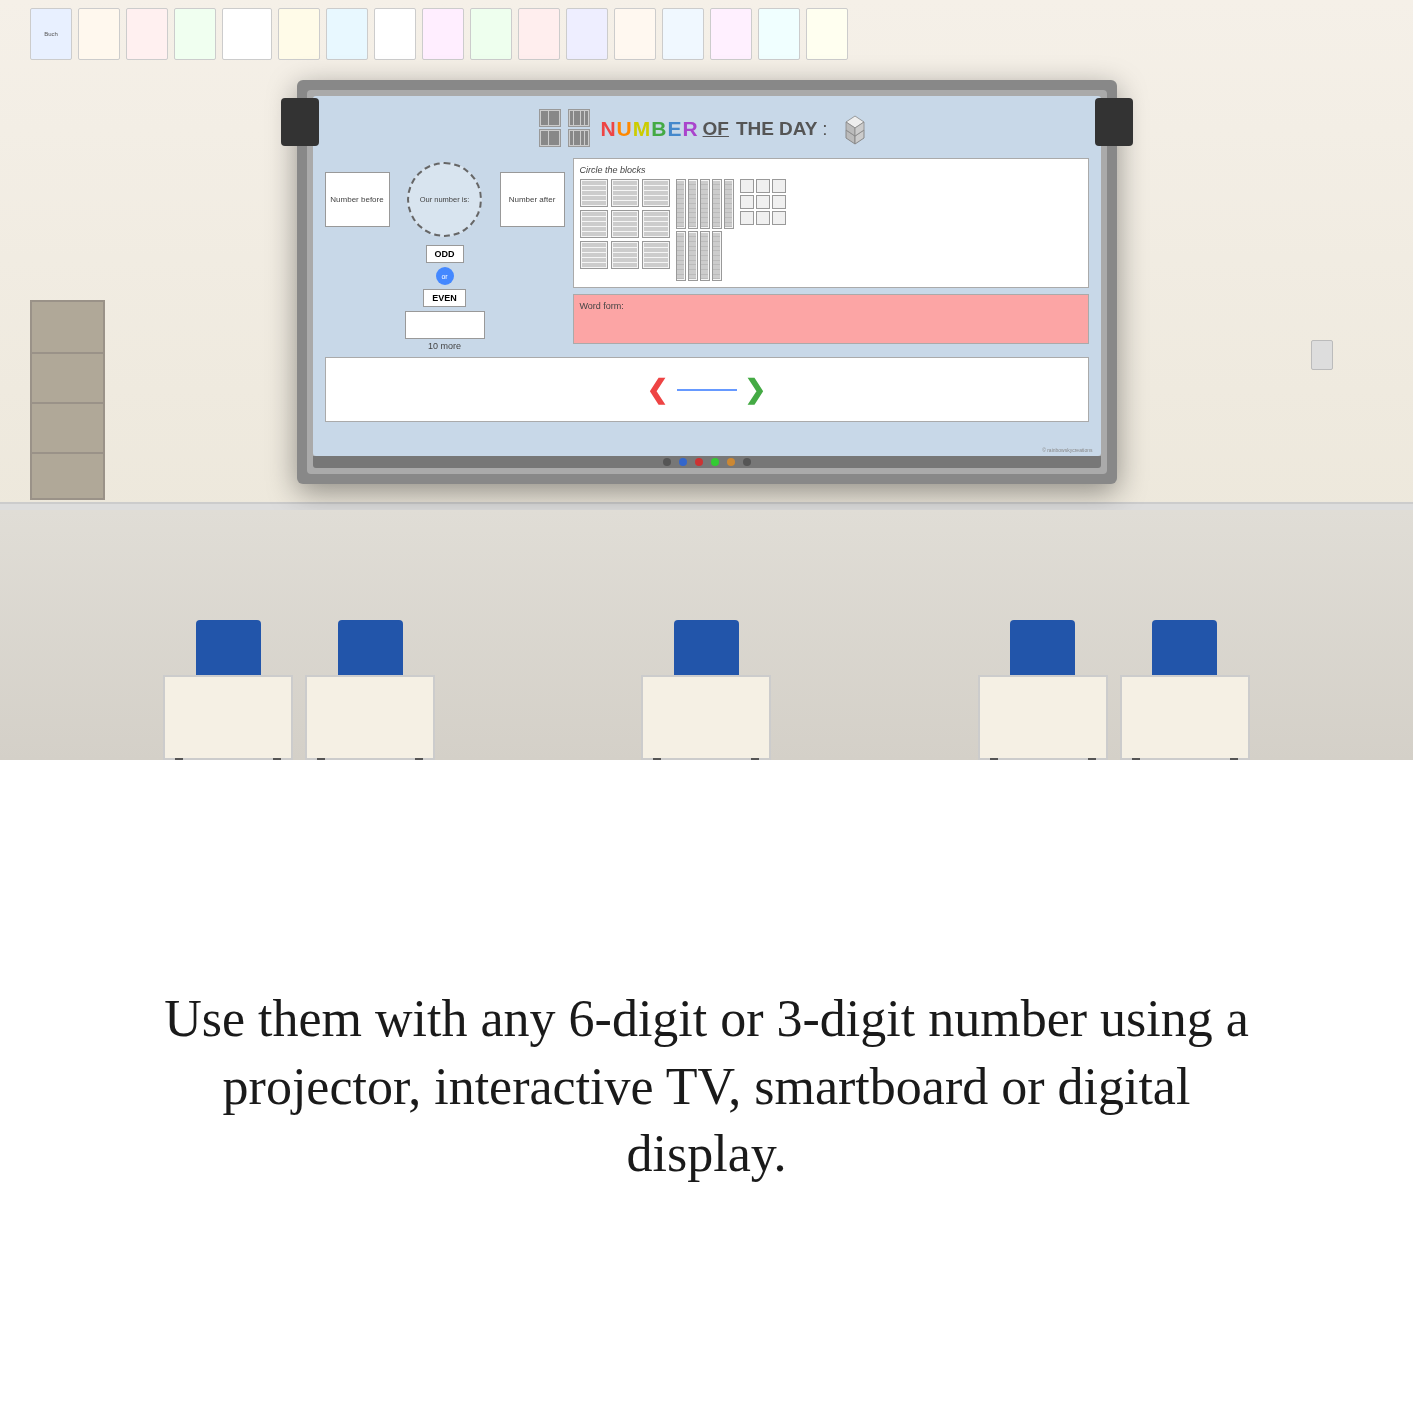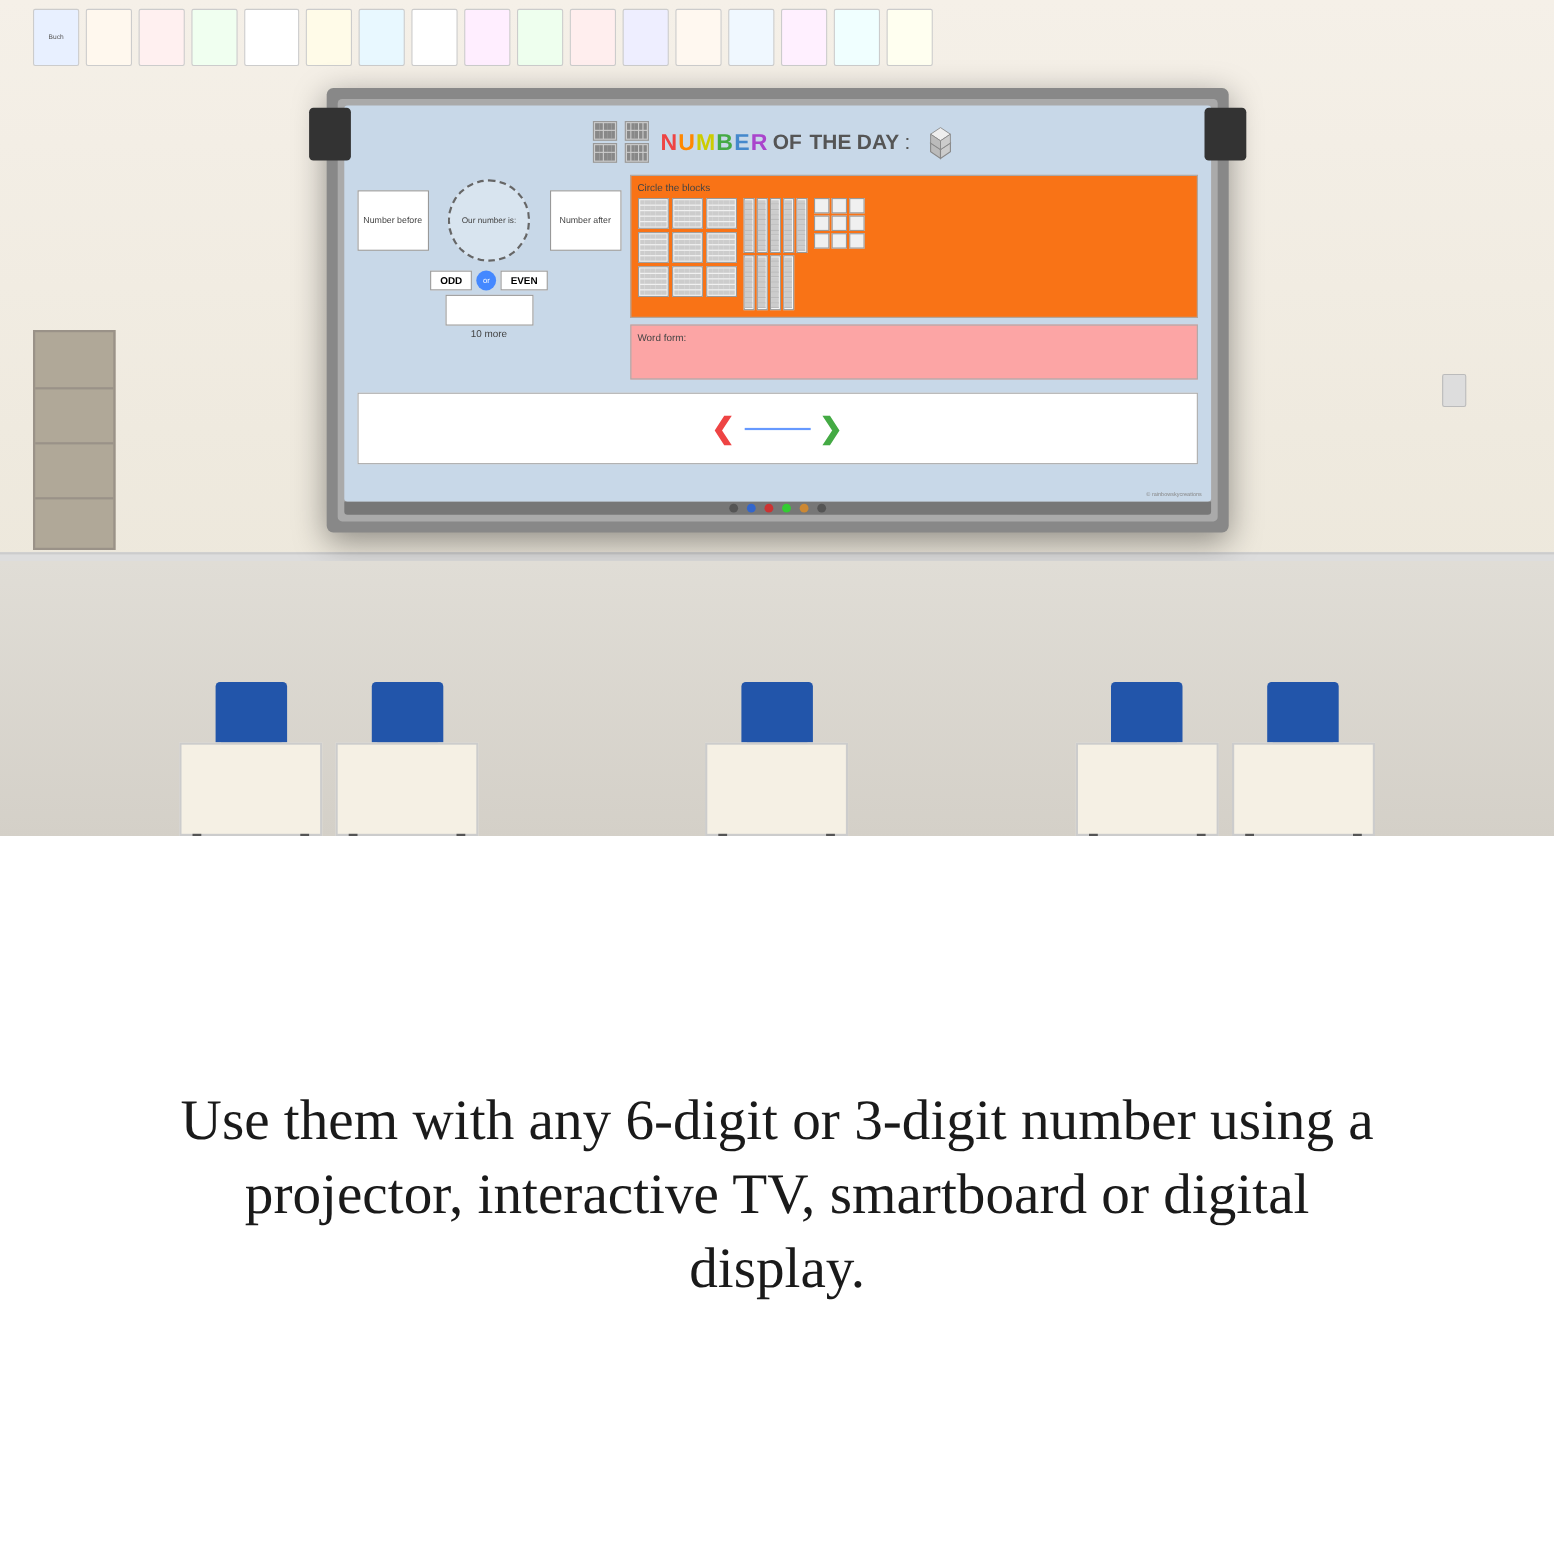--- a/index.html
+++ b/index.html
@@ -217,20 +217,21 @@
       display: block;
     }
 
     
     .odd-even-row {
       display: flex;
       align-items: center;
       justify-content: center;
       gap: 4px;
       margin-top: 8px;
+      flex-direction: column;
     }
 
     .odd-btn {
       background: white;
       border: 1.5px solid #999;
       padding: 3px 8px;
       font-size: 9px;
       font-weight: bold;
     }
     .or-circle {
@@ -252,24 +253,25 @@
       font-weight: bold;
     }
 
     
     .right-section {
       flex: 1;
     }
 
     
     .circle-blocks-section {
-      background: #f97316;
+      background: #ffffff;
       border: 1.5px solid #aaa;
       padding: 6px;
       margin-bottom: 6px;
+      font-style: italic;
     }
 
     .circle-blocks-title {
       font-size: 9px;
       color: #444;
       margin-bottom: 4px;
     }
 
     .blocks-grid {
       display: flex;
@@ -623,21 +625,21 @@
                 </div>
               </div>
 
               <div style="display:flex;align-items:center;gap:1px;">
                 <span style="color:#e44;font-size:21px;font-weight:900;font-family:'Arial Black',Arial,sans-serif;">N</span>
                 <span style="color:#f80;font-size:21px;font-weight:900;font-family:'Arial Black',Arial,sans-serif;">U</span>
                 <span style="color:#cc0;font-size:21px;font-weight:900;font-family:'Arial Black',Arial,sans-serif;">M</span>
                 <span style="color:#4a4;font-size:21px;font-weight:900;font-family:'Arial Black',Arial,sans-serif;">B</span>
                 <span style="color:#48c;font-size:21px;font-weight:900;font-family:'Arial Black',Arial,sans-serif;">E</span>
                 <span style="color:#a4c;font-size:21px;font-weight:900;font-family:'Arial Black',Arial,sans-serif;">R</span>
-                <span style="color:#555;font-size:19px;font-weight:700;margin:0 4px;">OF</span>
+                <span style="color:#555;font-size:19px;font-weight:700;margin:0 4px;text-decoration:underline;">OF</span>
                 <span style="color:#555;font-size:19px;font-weight:700;margin:0 2px;">THE</span>
                 <span style="color:#555;font-size:19px;font-weight:700;margin:0 2px;">DAY</span>
                 <span style="color:#555;font-size:19px;margin:0 2px;">:</span>
               </div>
 
               <div style="flex-shrink:0;">
                 <svg width="38" height="38" viewBox="0 0 38 38">
                   <polygon points="10,22 19,16 28,22 19,28" fill="#ddd" stroke="#888" stroke-width="1"></polygon>
                   <polygon points="10,22 19,28 19,36 10,30" fill="#bbb" stroke="#888" stroke-width="1"></polygon>
                   <polygon points="28,22 19,28 19,36 28,30" fill="#ccc" stroke="#888" stroke-width="1"></polygon>

